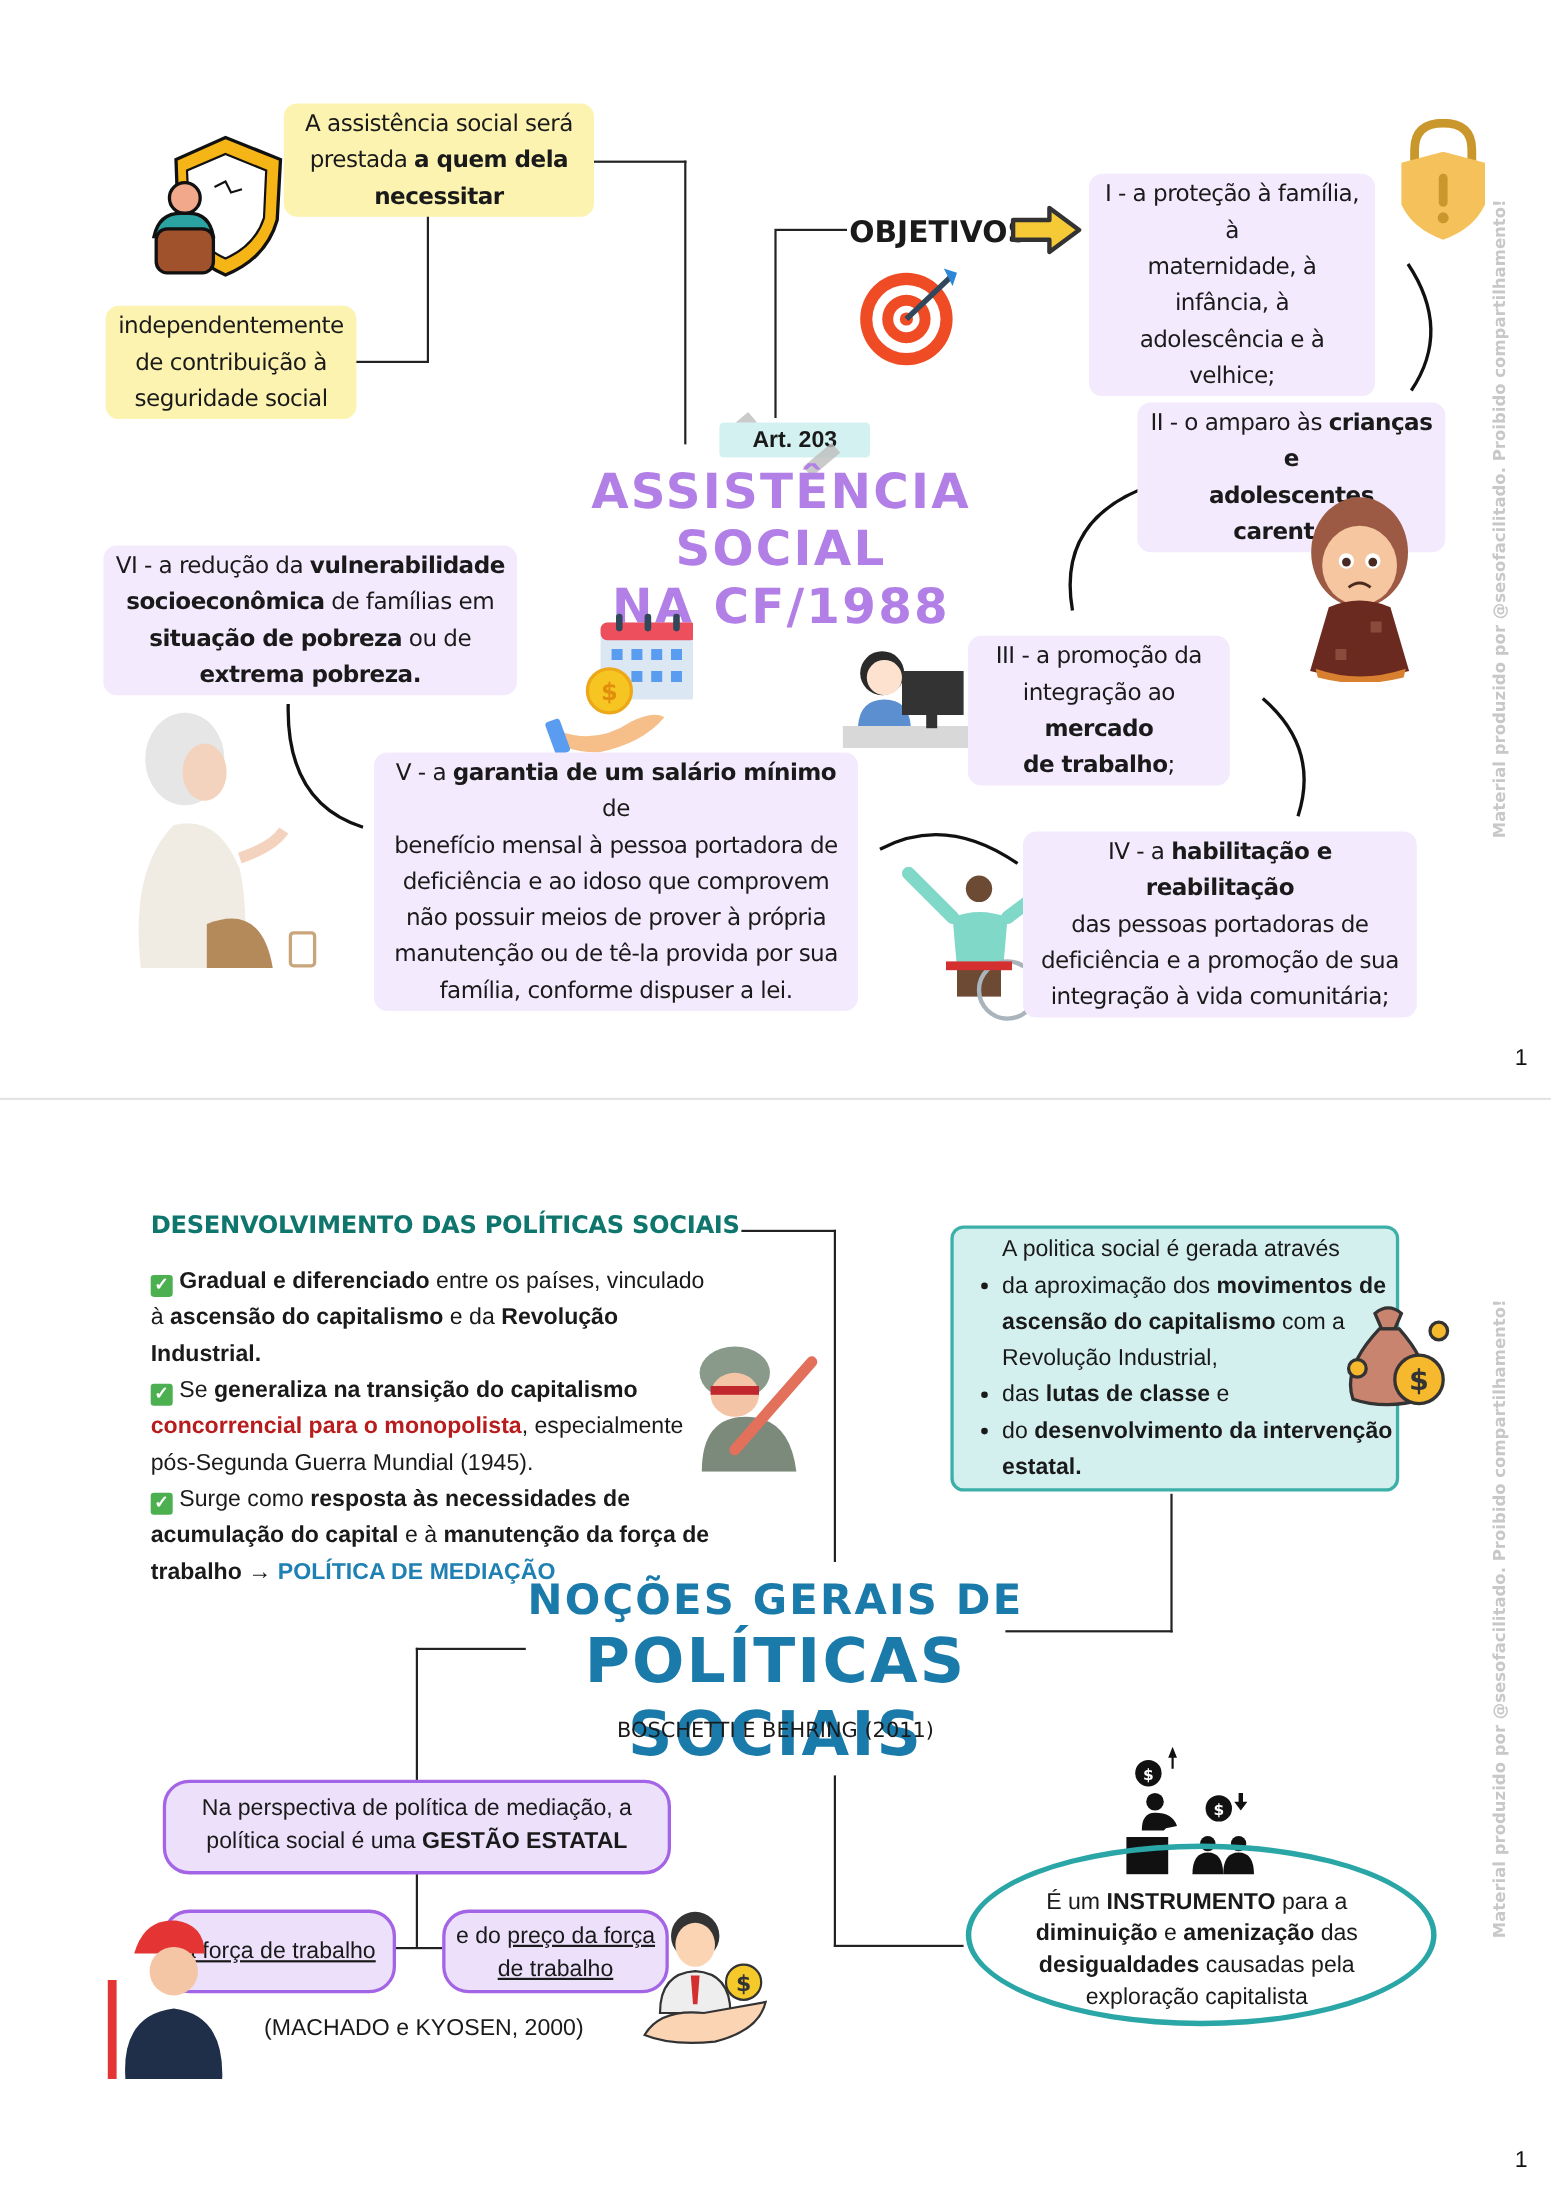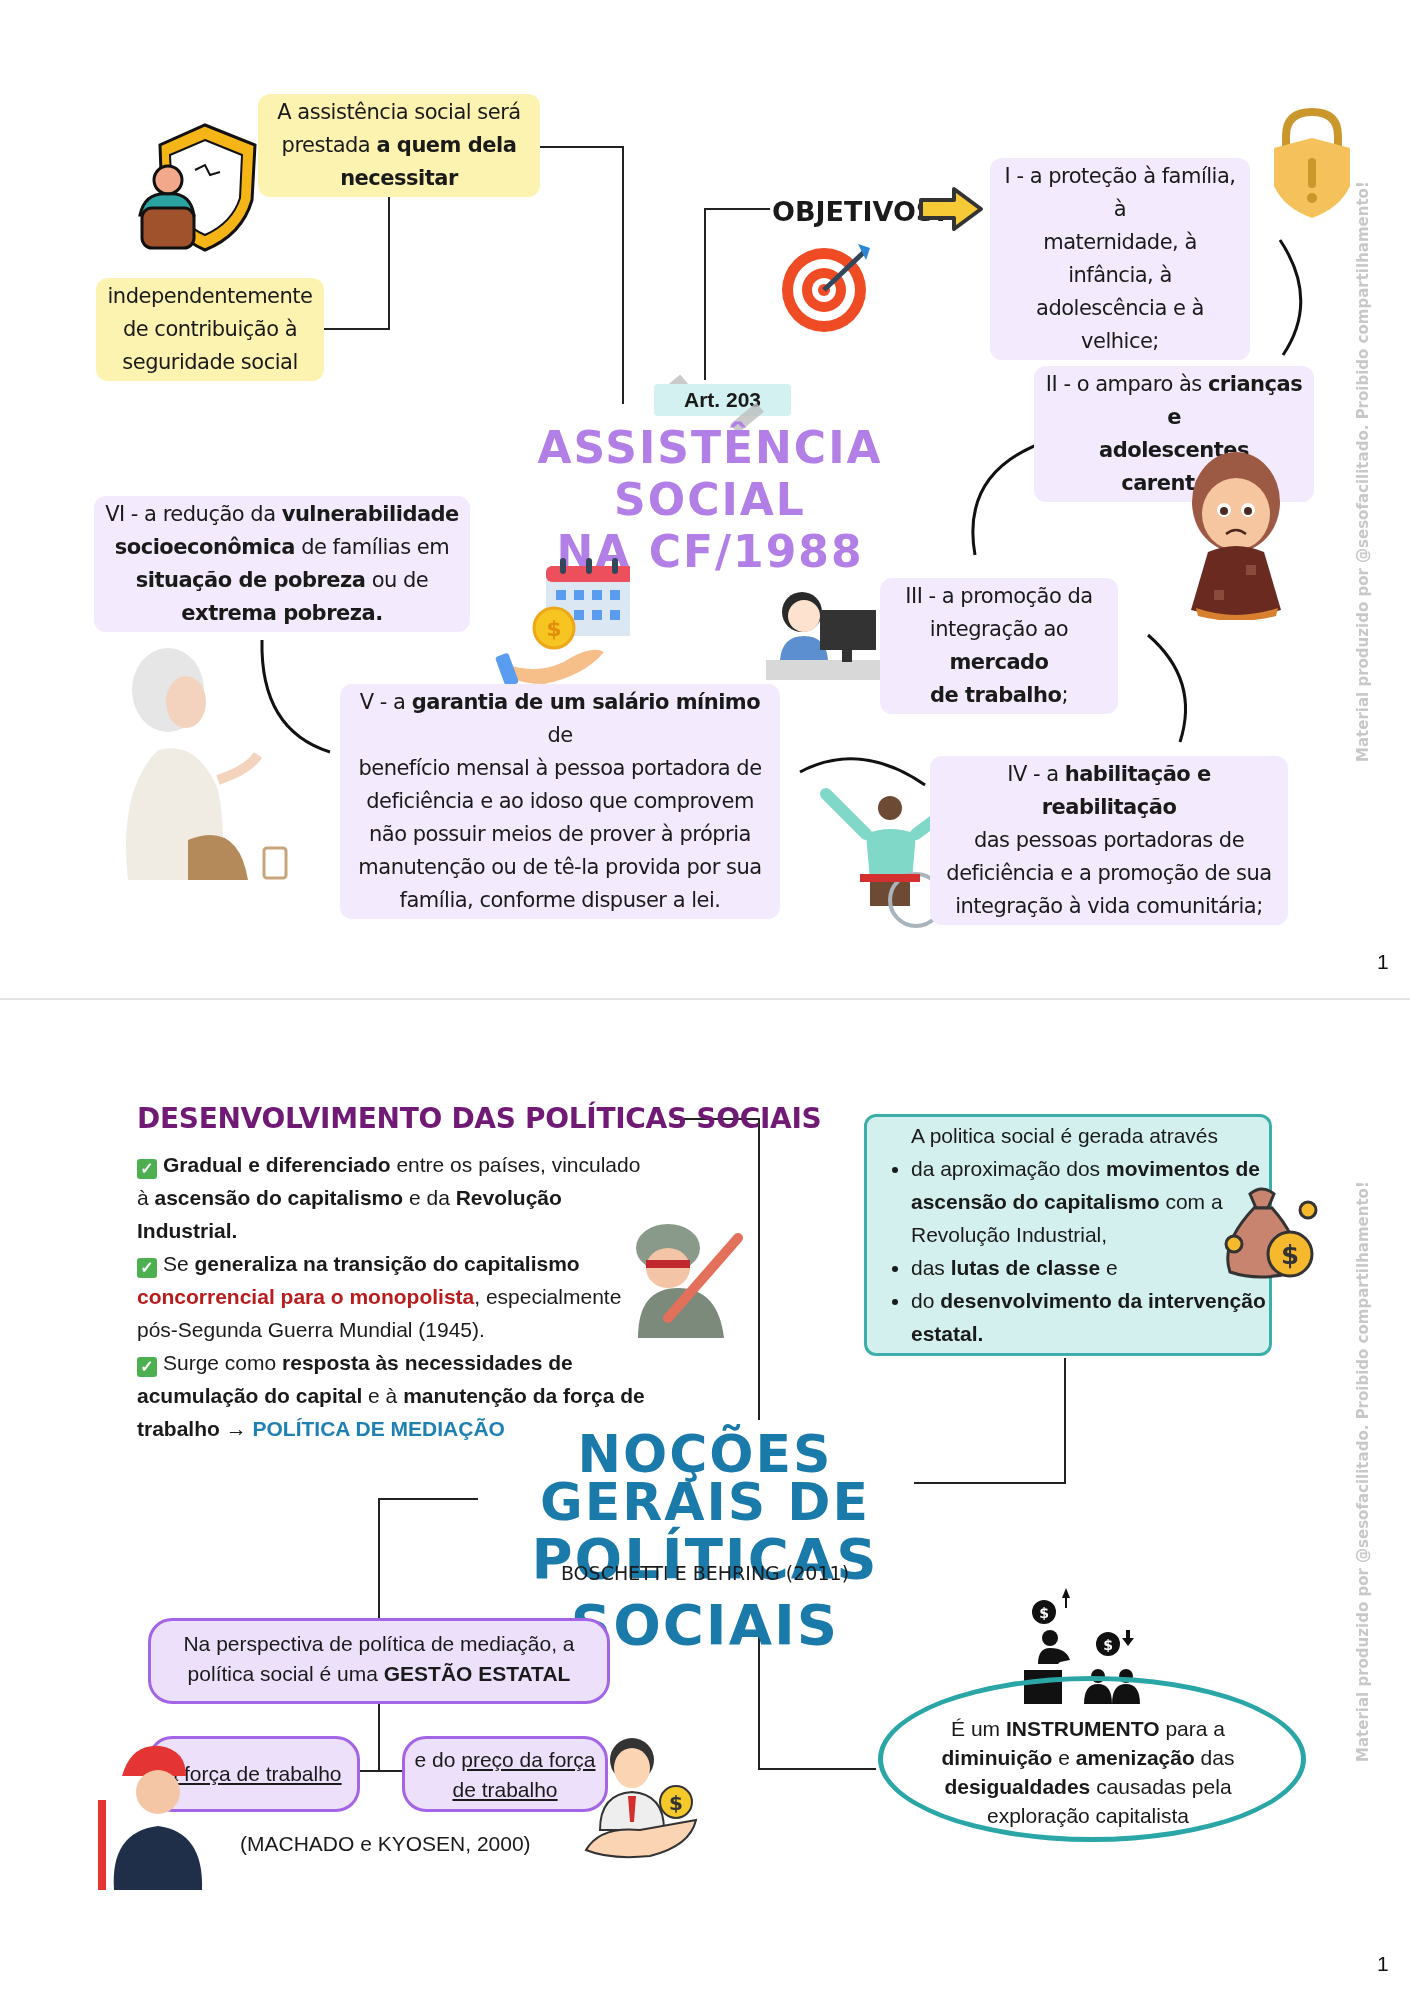--- a/index.html
+++ b/index.html
@@ -221,21 +221,21 @@
   <div class="line-h" style="left:674px;top:118px;width:86px;"></div>
   <div class="line-v" style="left:758px;top:118px;height:302px;"></div>
   <div class="line-v" style="left:1064px;top:358px;height:126px;"></div>
   <div class="line-h" style="left:914px;top:482px;width:152px;"></div>
   <div class="line-h" style="left:378px;top:498px;width:100px;"></div>
   <div class="line-v" style="left:378px;top:498px;height:272px;"></div>
   <div class="line-h" style="left:356px;top:770px;width:46px;"></div>
   <div class="line-v" style="left:758px;top:614px;height:156px;"></div>
   <div class="line-h" style="left:758px;top:768px;width:118px;"></div>
 
-  <div class="abs" style="left:137px;top:102px;font-family:'DejaVu Sans',sans-serif;font-weight:bold;font-size:28px;color:#701a75;letter-spacing:-0.3px;">DESENVOLVIMENTO DAS POLÍTICAS SOCIAIS</div>
+  <div class="abs" style="left:137px;top:102px;font-family:'DejaVu Sans',sans-serif;font-weight:bold;font-size:22px;color:#0f766e;letter-spacing:-0.3px;">DESENVOLVIMENTO DAS POLÍTICAS SOCIAIS</div>
 
   <div class="abs p2text" style="left:137px;top:148px;width:520px;">
     <div><span class="check">✓</span><b>Gradual e diferenciado</b><span> entre os países, vinculado</span></div>
     <div><span>à </span><b>ascensão do capitalismo</b><span> e da </span><b>Revolução Industrial.</b></div>
     <div><span class="check">✓</span><span>Se </span><b>generaliza na transição do capitalismo</b></div>
     <div><b style="color:#b91c1c;">concorrencial para o monopolista</b><span>, especialmente</span></div>
     <div>pós-Segunda Guerra Mundial (1945).</div>
     <div><span class="check">✓</span><span>Surge como </span><b>resposta às necessidades de</b></div>
     <div><b>acumulação do capital</b><span> e à </span><b>manutenção da força de</b></div>
     <div><b>trabalho</b><span> → </span><b style="color:#1f80b3;">POLÍTICA DE MEDIAÇÃO</b></div>
@@ -261,21 +261,21 @@
   <svg class="abs" style="left:1220px;top:184px;" width="100" height="100" viewBox="0 0 100 100">
     <path d="M30 10 Q42 0 54 10 L48 24 L36 24 Z" fill="#c98470" stroke="#333" stroke-width="3"></path>
     <path d="M34 24 Q0 60 10 88 Q40 98 74 88 Q84 60 52 24 Z" fill="#c98470" stroke="#333" stroke-width="3"></path>
     <circle cx="70" cy="70" r="22" fill="#f6b92e" stroke="#333" stroke-width="3"></circle>
     <text x="70" y="80" font-size="26" text-anchor="middle" font-weight="bold" fill="#333" font-family="DejaVu Sans, sans-serif">$</text>
     <circle cx="88" cy="26" r="8" fill="#f6b92e" stroke="#333" stroke-width="3"></circle>
     <circle cx="14" cy="60" r="8" fill="#f6b92e" stroke="#333" stroke-width="3"></circle>
   </svg>
 
   <div class="title-bubble" style="left:470px;top:430px;width:470px;color:#1a7aaa;">
-    <div style="font-size:52px;line-height:48px;">NOÇÕES GERAIS DE</div>
+    <div style="font-size:38px;line-height:48px;">NOÇÕES GERAIS DE</div>
     <div style="font-size:56px;line-height:66px;">POLÍTICAS SOCIAIS</div>
   </div>
   <div class="abs" style="left:470px;top:562px;width:470px;text-align:center;font-family:'DejaVu Sans',sans-serif;font-size:19px;">BOSCHETTI E BEHRING (2011)</div>
 
   <div class="purple-box" style="left:148px;top:618px;width:456px;height:72px;padding-top:8px;">
     <div>Na perspectiva de política de mediação, a</div>
     <div><span>política social é uma </span><b>GESTÃO ESTATAL</b></div>
   </div>
 
   <div class="purple-box" style="left:148px;top:736px;width:206px;height:70px;line-height:70px;">

